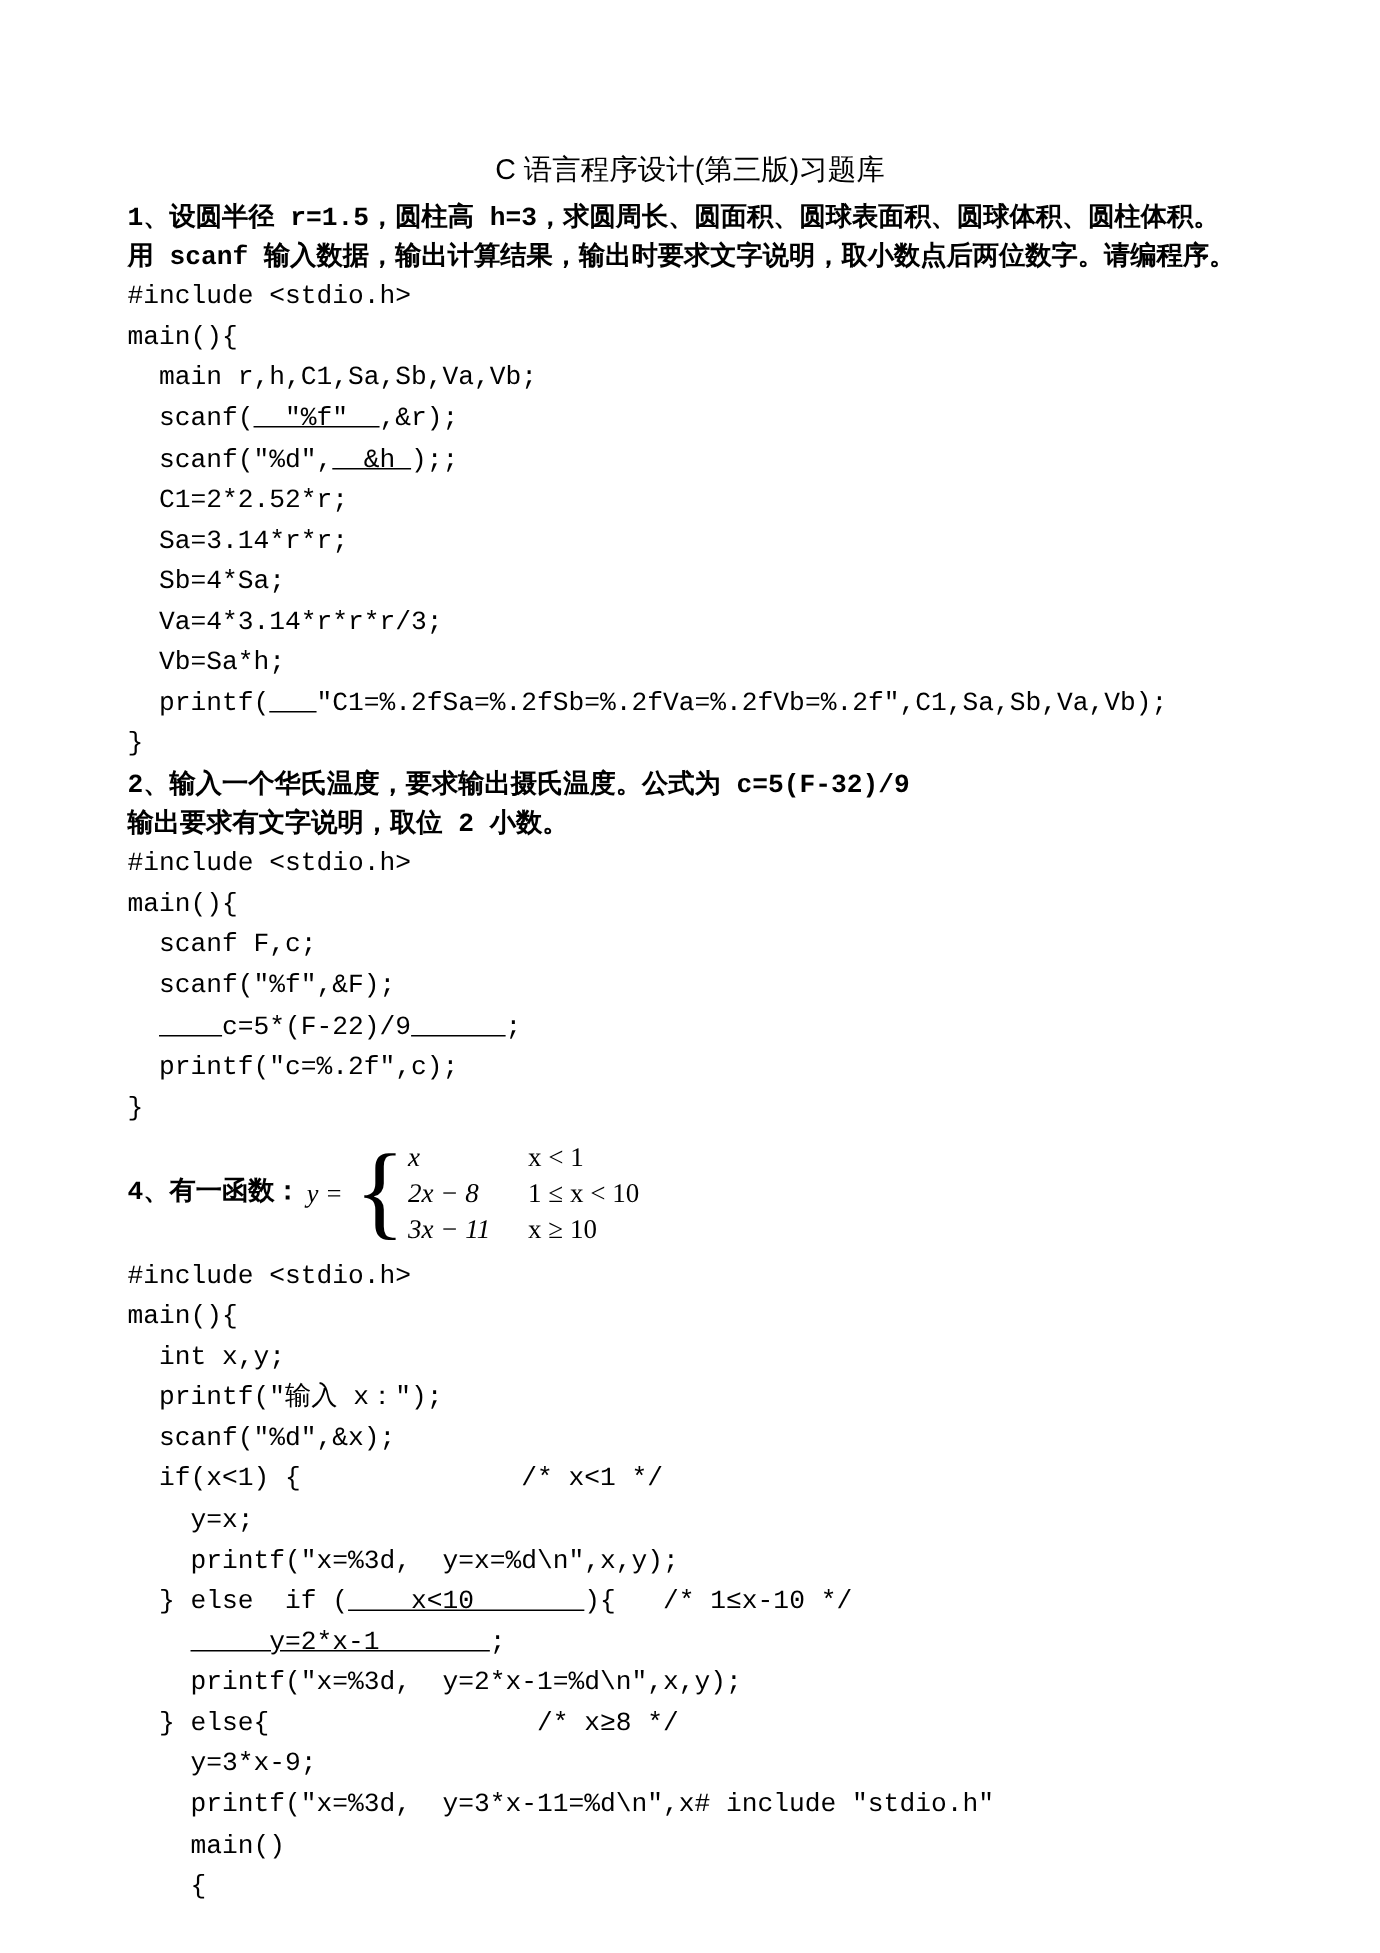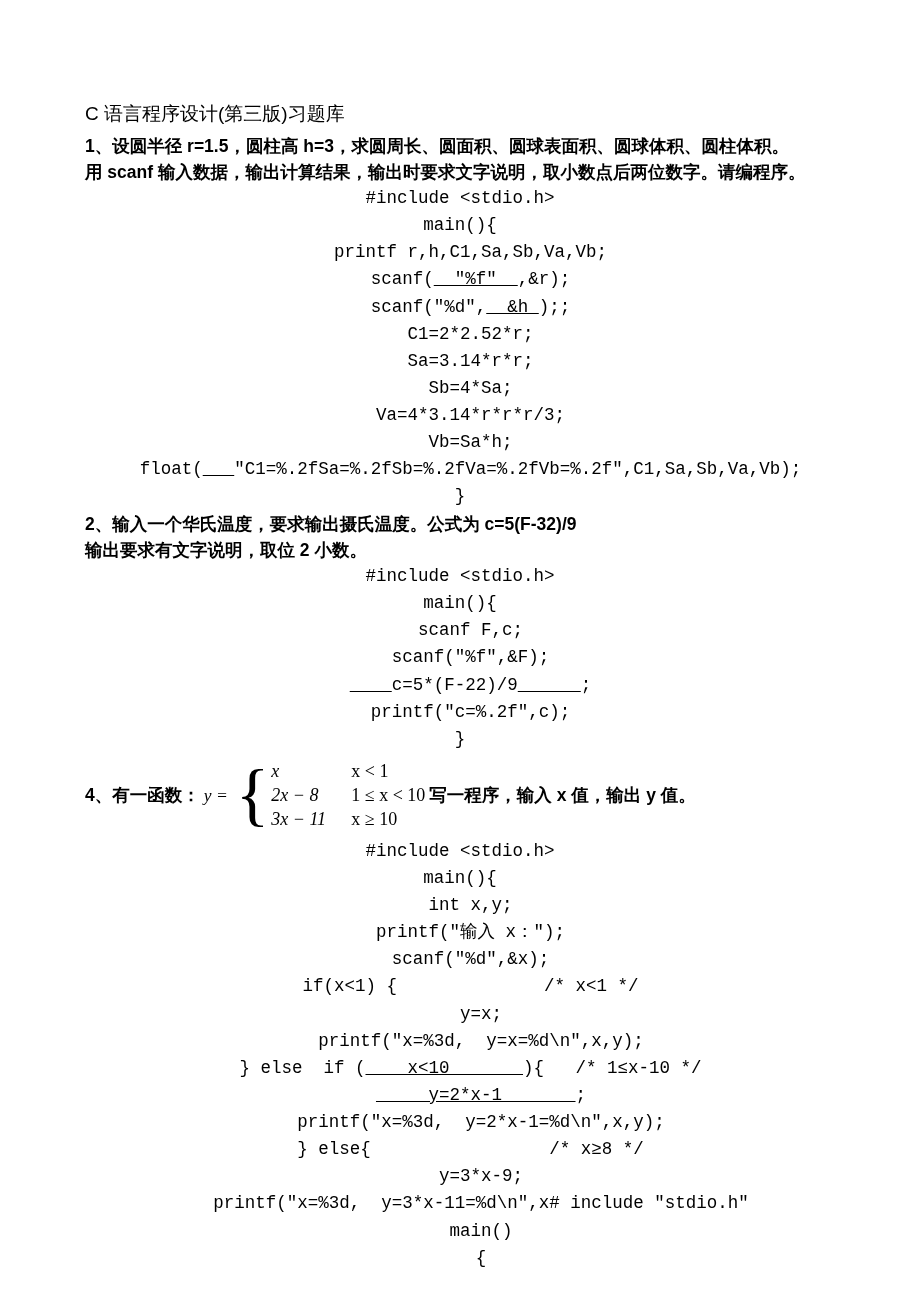--- a/index.html
+++ b/index.html
@@ -7,33 +7,33 @@
     margin: 0;
     padding: 100px 85px 60px 85px;
     font-family: "SimSun", "Songti SC", serif;
     font-size: 17.5px;
     line-height: 1.5;
     color: #000;
     width: 920px;
     box-sizing: border-box;
   }
   .title {
+    text-align: center;
     font-family: "SimHei", "Heiti SC", sans-serif;
     font-size: 19px;
     margin-bottom: 4px;
   }
   .bold-line {
     font-weight: bold;
-    font-family: Liberation Sans, sans-serif;
+    font-family: Liberation Mono, monospace;
   }
   .code {
     font-family: "SimSun", "Courier New", monospace;
     white-space: pre;
     line-height: 1.55;
-    text-align: center;
   }
   .code .u { text-decoration: underline; }
   .formula-row {
     display: flex;
     align-items: center;
     margin: 6px 0;
   }
   .brace-wrap {
     display: inline-flex;
     align-items: stretch;
@@ -65,29 +65,29 @@
 </style>
 </head>
 <body>
 
 <div class="title">C 语言程序设计(第三版)习题库</div>
 
 <div class="bold-line">1、设圆半径 r=1.5，圆柱高 h=3，求圆周长、圆面积、圆球表面积、圆球体积、圆柱体积。</div>
 <div class="bold-line">用 scanf 输入数据，输出计算结果，输出时要求文字说明，取小数点后两位数字。请编程序。</div>
 <div class="code">#include &lt;stdio.h&gt;</div>
 <div class="code">main(){</div>
-<div class="code">  printf r,h,C1,Sa,Sb,Va,Vb;</div>
+<div class="code">  main r,h,C1,Sa,Sb,Va,Vb;</div>
 <div class="code"><span>  scanf(</span><span class="u">  "%f"  </span><span>,&amp;r);</span></div>
 <div class="code"><span>  scanf("%d",</span><span class="u">  &amp;h </span><span>);;</span></div>
 <div class="code">  C1=2*2.52*r;</div>
 <div class="code">  Sa=3.14*r*r;</div>
 <div class="code">  Sb=4*Sa;</div>
 <div class="code">  Va=4*3.14*r*r*r/3;</div>
 <div class="code">  Vb=Sa*h;</div>
-<div class="code"><span>  float(</span><span class="u">   </span><span>"C1=%.2fSa=%.2fSb=%.2fVa=%.2fVb=%.2f",C1,Sa,Sb,Va,Vb);</span></div>
+<div class="code"><span>  printf(</span><span class="u">   </span><span>"C1=%.2fSa=%.2fSb=%.2fVa=%.2fVb=%.2f",C1,Sa,Sb,Va,Vb);</span></div>
 <div class="code">}</div>
 
 <div class="bold-line">2、输入一个华氏温度，要求输出摄氏温度。公式为  c=5(F-32)/9</div>
 <div class="bold-line">输出要求有文字说明，取位 2 小数。</div>
 <div class="code">#include &lt;stdio.h&gt;</div>
 <div class="code">main(){</div>
 <div class="code">  scanf F,c;</div>
 <div class="code">  scanf("%f",&amp;F);</div>
 <div class="code"><span>  </span><span class="u">    </span><span>c=5*(F-22)/9</span><span class="u">      </span><span>;</span></div>
 <div class="code">  printf("c=%.2f",c);</div>
@@ -106,21 +106,20 @@
       <span class="row">
           <span class="c1">2x − 8</span>
           <span class="c2"><span class="upright">1 ≤ x &lt; 10</span></span>
         </span>
       <span class="row">
           <span class="c1">3x − 11</span>
           <span class="c2"><span class="upright">x ≥ 10</span></span>
         </span>
     </span>
   </span>
-  <span class="bold-line"> 写一程序，输入 x 值，输出 y 值。</span>
 </div>
 
 <div class="code">#include &lt;stdio.h&gt;</div>
 <div class="code">main(){</div>
 <div class="code">  int x,y;</div>
 <div class="code">  printf("输入 x：");</div>
 <div class="code">  scanf("%d",&amp;x);</div>
 <div class="code">  if(x&lt;1) {              /* x&lt;1 */</div>
 <div class="code">    y=x;</div>
 <div class="code">    printf("x=%3d,  y=x=%d\n",x,y);</div>

